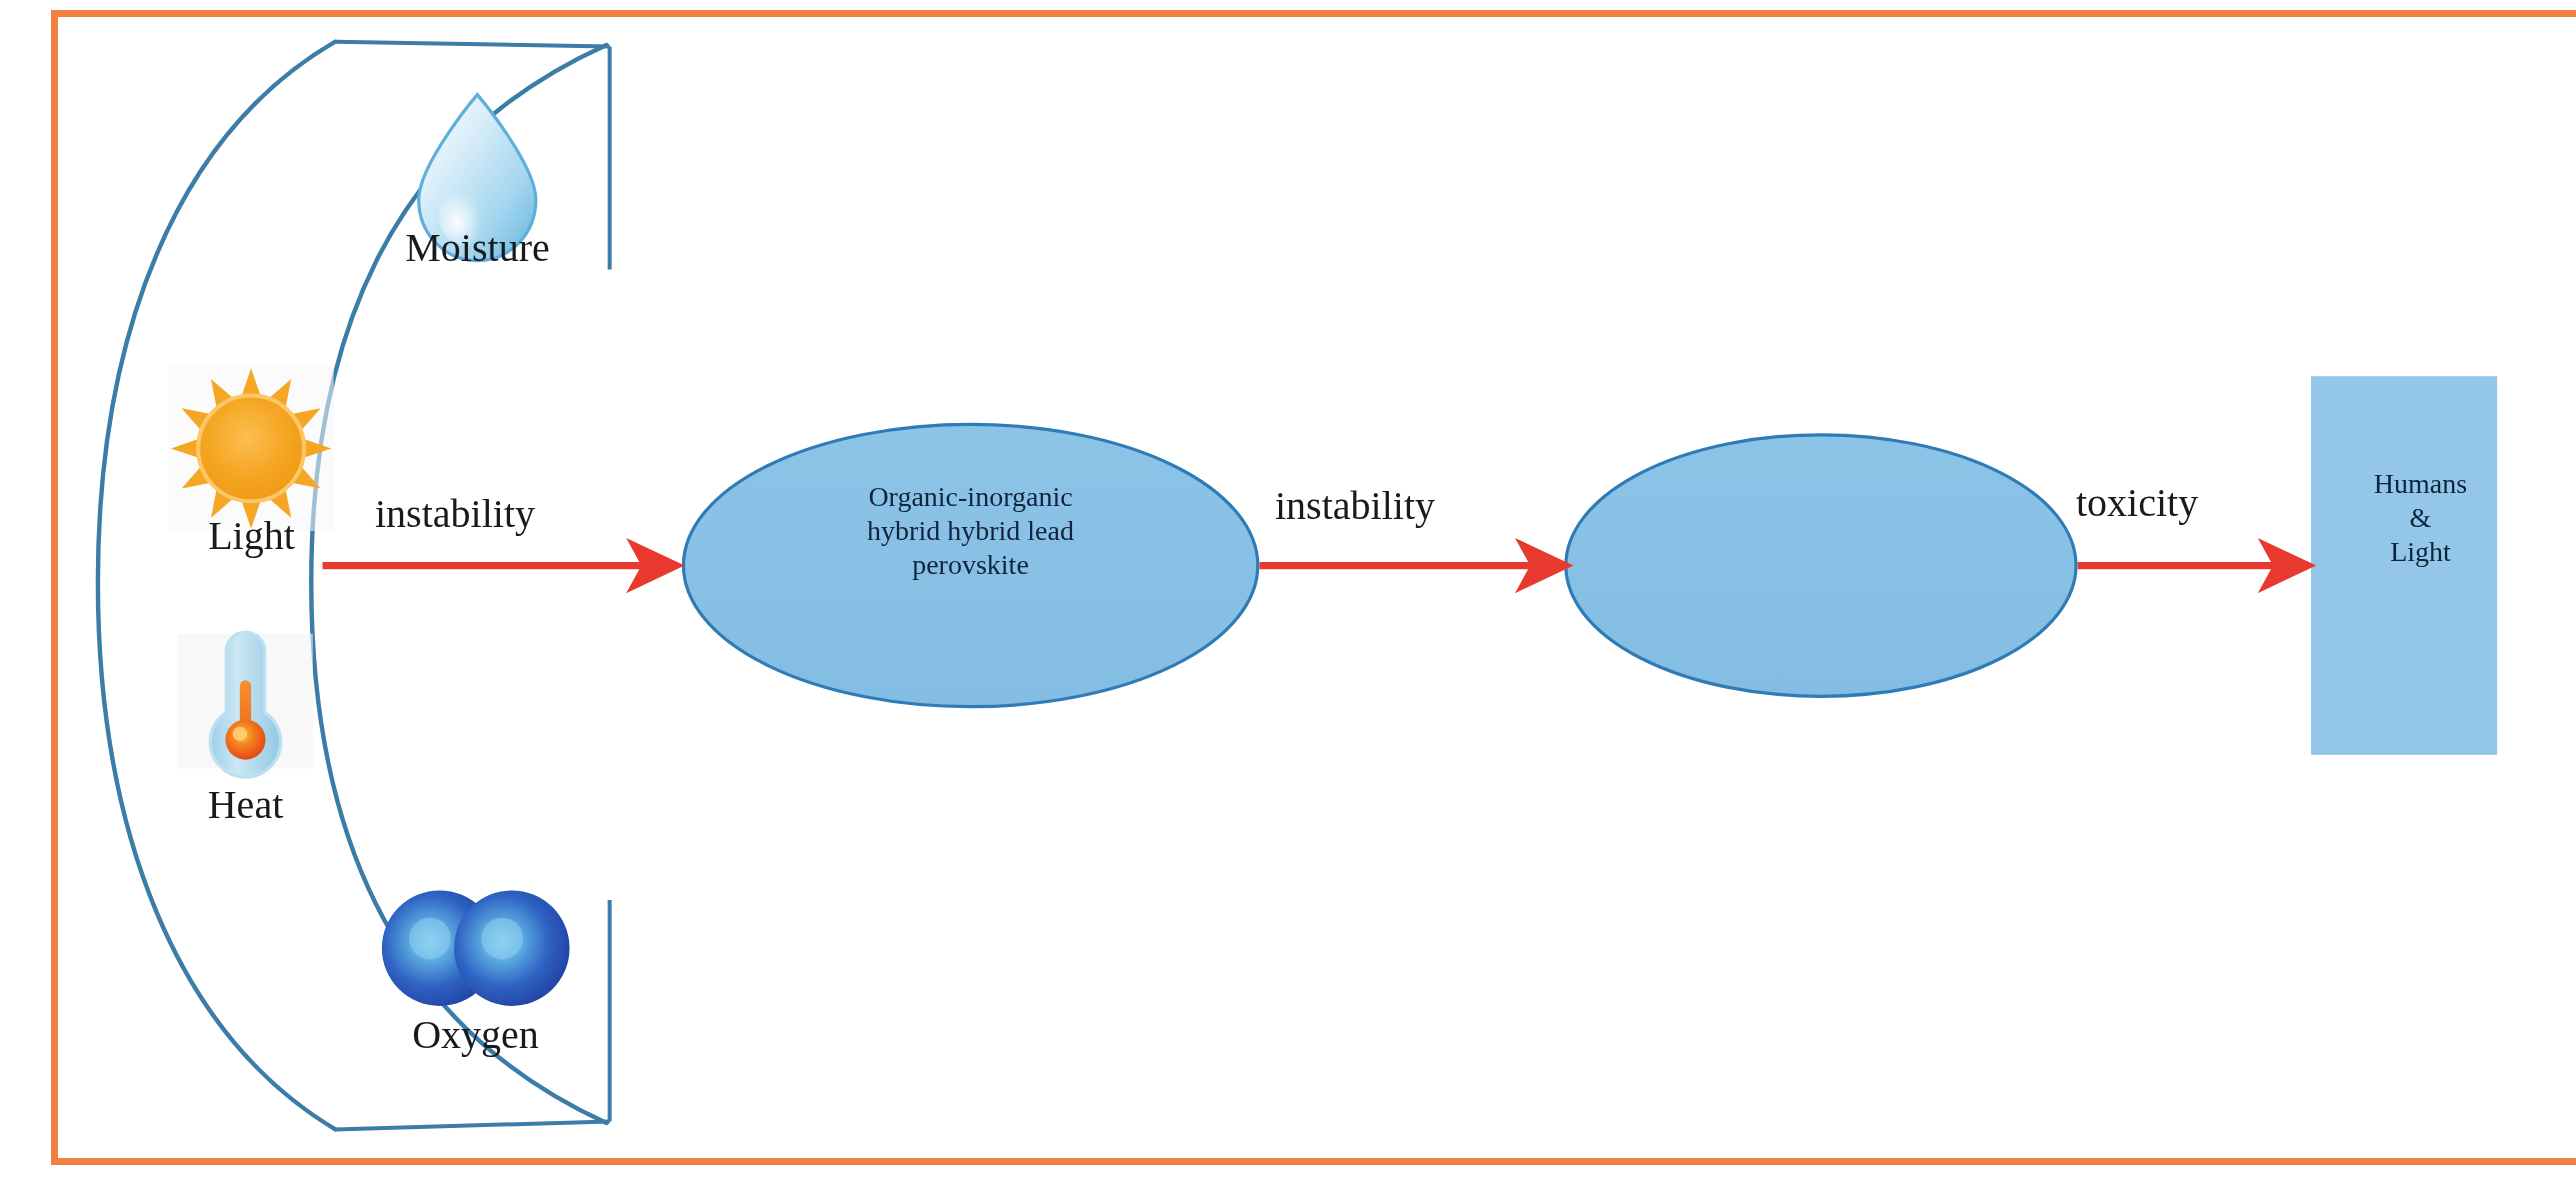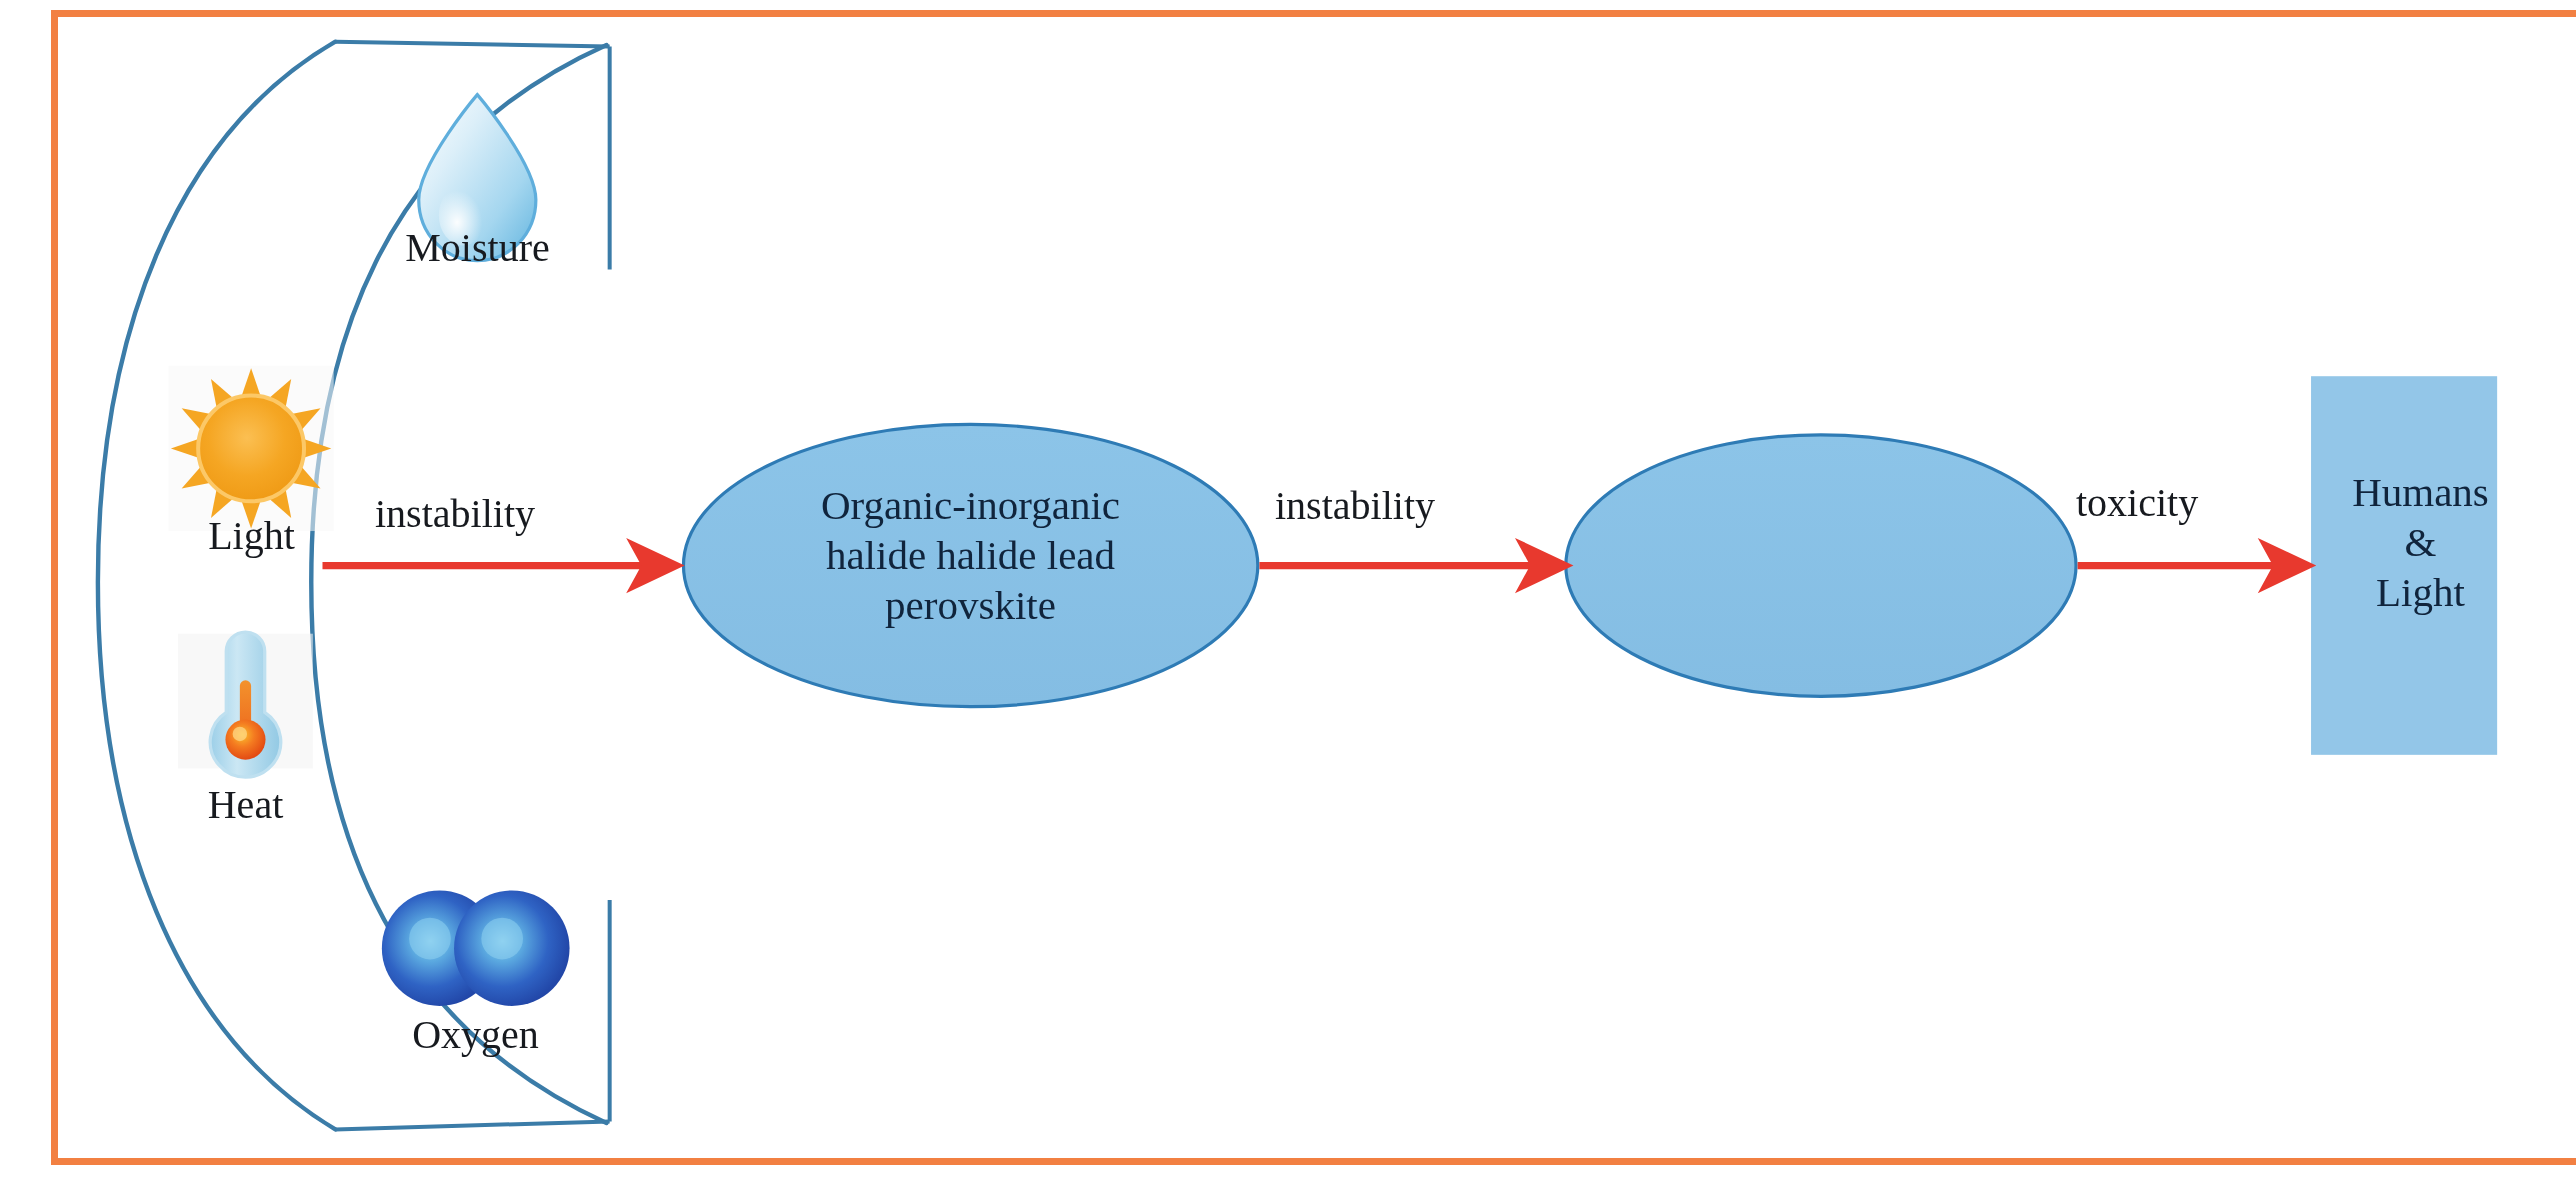--- a/index.html
+++ b/index.html
@@ -60,21 +60,21 @@
 
   .arrow-label {
     font-size: 40px;
     text-align: left;
   }
 
   .node-text {
     position: absolute;
     text-align: center;
     color: #10243c;
-    font-size: 41px;
+    font-size: 28px;
     line-height: 1.22;
     font-family: "Liberation Serif", "DejaVu Serif", serif;
   }
 </style>
 </head>
 <body>
 
 <div id="canvas">
 
   <div id="figure-frame"></div>
@@ -225,21 +225,21 @@
   <div class="txt factor-label" style="left:307px; top:1012px;">Oxygen</div>
 
   <div class="txt arrow-label" style="left:335px; top:491px; width:249px;">instability</div>
 
   <div class="txt arrow-label" style="left:1235px; top:483px; width:273px;">instability</div>
 
   <div class="txt arrow-label" style="left:2036px; top:480px; width:233px;">toxicity</div>
 
   <div class="node-text" style="left:674px; top:480px; width:513px;">
     <div>Organic-inorganic</div>
-    <div>halide halide lead</div>
+    <div>hybrid hybrid lead</div>
     <div>perovskite</div>
   </div>
 
 
   <div class="node-text" style="left:2272px; top:467px; width:217px;">
     <div>Humans</div>
     <div>&amp;</div>
     <div>Light</div>
   </div>
 

